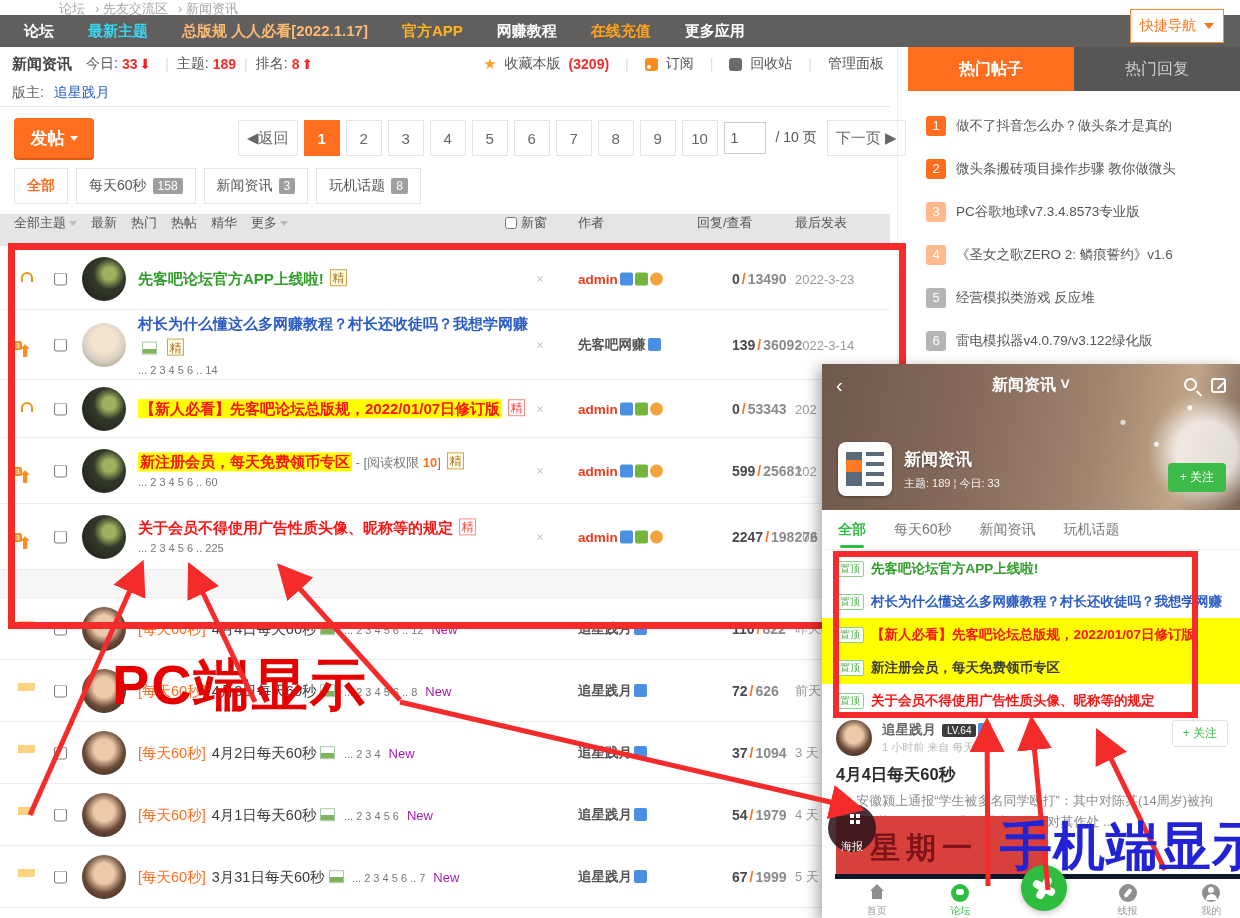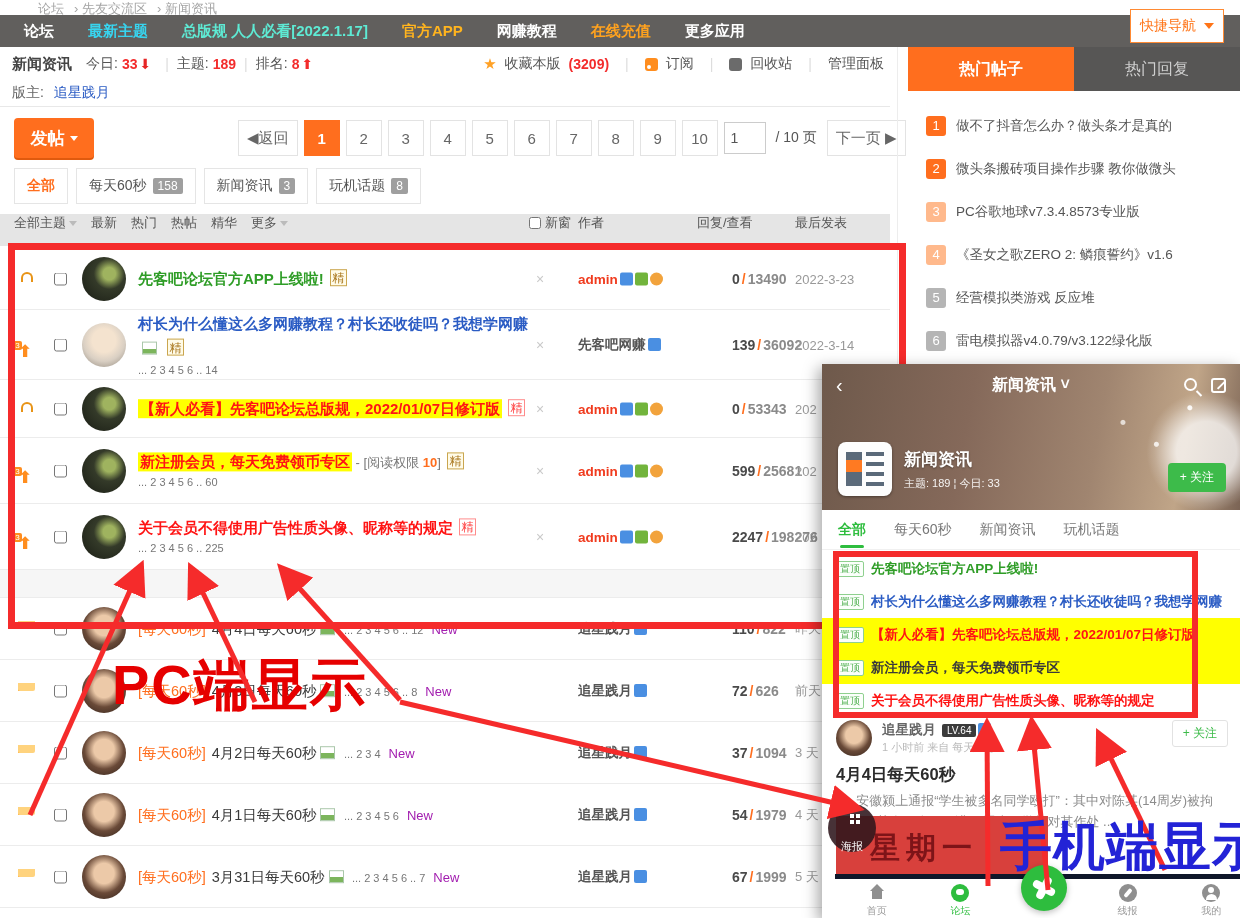--- a/index.html
+++ b/index.html
@@ -2,21 +2,21 @@
 <html><head>
 <meta charset="utf-8">
 <style>
   * { margin:0; padding:0; box-sizing:border-box; }
   html,body { width:1240px; height:918px; overflow:hidden; background:#fff;
     font-family:"Liberation Sans","DejaVu Sans",sans-serif; }
   .page { position:relative; width:1240px; height:918px; background:#fff; overflow:hidden; }
 
   
   .crumbs { position:absolute; top:0; left:0; width:100%; height:15px; overflow:hidden;
-    color:#a5a5a5; font-size:13px; padding-left:38px; }
+    color:#a5a5a5; font-size:13px; padding-left:59px; }
   .crumbs span { margin-right:10px; }
 
   
   .topnav { position:absolute; top:15px; left:0; width:100%; height:32px; background:#615f5d;
     display:flex; align-items:center; padding-left:24px; gap:34px; z-index:5; }
   .topnav .nv { font-size:15px; font-weight:bold; cursor:pointer; white-space:nowrap; }
   .quicknav { position:absolute; top:9px; right:16px; width:94px; height:34px; background:#fff;
     border:1px solid #ff8a33; color:#ff7417; font-size:14px; display:flex; align-items:center;
     justify-content:center; gap:8px; z-index:6; }
   .quicknav .tri { width:0; height:0; border-left:5px solid transparent; border-right:5px solid transparent;
@@ -59,21 +59,21 @@
     gap:6px; padding:0 12px; font-size:14px; color:#555; cursor:pointer; }
   .ftab.on { color:#ff6e1e; font-weight:bold; }
   .cnt { background:#9f9f9f; color:#fff; font-size:12px; padding:1px 5px; border-radius:2px; }
 
   
   .lhead { position:absolute; top:214px; left:0; width:890px; height:32px; background:#e5e5e5;
     display:flex; align-items:flex-start; font-size:13px; color:#555; padding-left:14px; }
   .lhead .s { margin-right:14px; cursor:pointer; }
   .caret { display:inline-block; width:0; height:0; border-left:4px solid transparent; border-right:4px solid transparent;
     border-top:5px solid #bbb; margin-left:3px; vertical-align:middle; }
-  .h-newwin { position:absolute; left:529px; display:flex; align-items:center; gap:4px; }
+  .h-newwin { position:absolute; left:505px; display:flex; align-items:center; gap:4px; }
   .h-author { position:absolute; left:578px; }
   .h-replies { position:absolute; left:697px; }
   .h-last { position:absolute; left:795px; }
   .lhead input { width:12px; height:12px; }
 
   
   .listbody { position:absolute; top:248px; left:0; width:890px; }
   .row { position:relative; border-bottom:1px solid #ececec; }
   .r1{height:62px}.r2{height:70px}.r3{height:58px}.r4{height:66px}.r5{height:66px}
   .rn{height:62px}
@@ -236,21 +236,21 @@
 
   <div class="crumbs">
     <span>论坛</span>›
     <span>先友交流区</span>›
     <span>新闻资讯</span>
   </div>
 
   <div class="topnav">
     <span class="nv" style="color:#ffffff">论坛</span>
     <span class="nv" style="color:#37d5f0">最新主题</span>
-    <span class="nv" style="color:#5eead4">总版规 人人必看[2022.1.17]</span>
+    <span class="nv" style="color:#fdba74">总版规 人人必看[2022.1.17]</span>
     <span class="nv" style="color:#ffb41e">官方APP</span>
     <span class="nv" style="color:#ffffff">网赚教程</span>
     <span class="nv" style="color:#ffa21e">在线充值</span>
     <span class="nv" style="color:#ffffff">更多应用</span>
   </div>
   <div class="quicknav">
     <span>快捷导航</span>
     <span class="tri"></span>
   </div>
 

